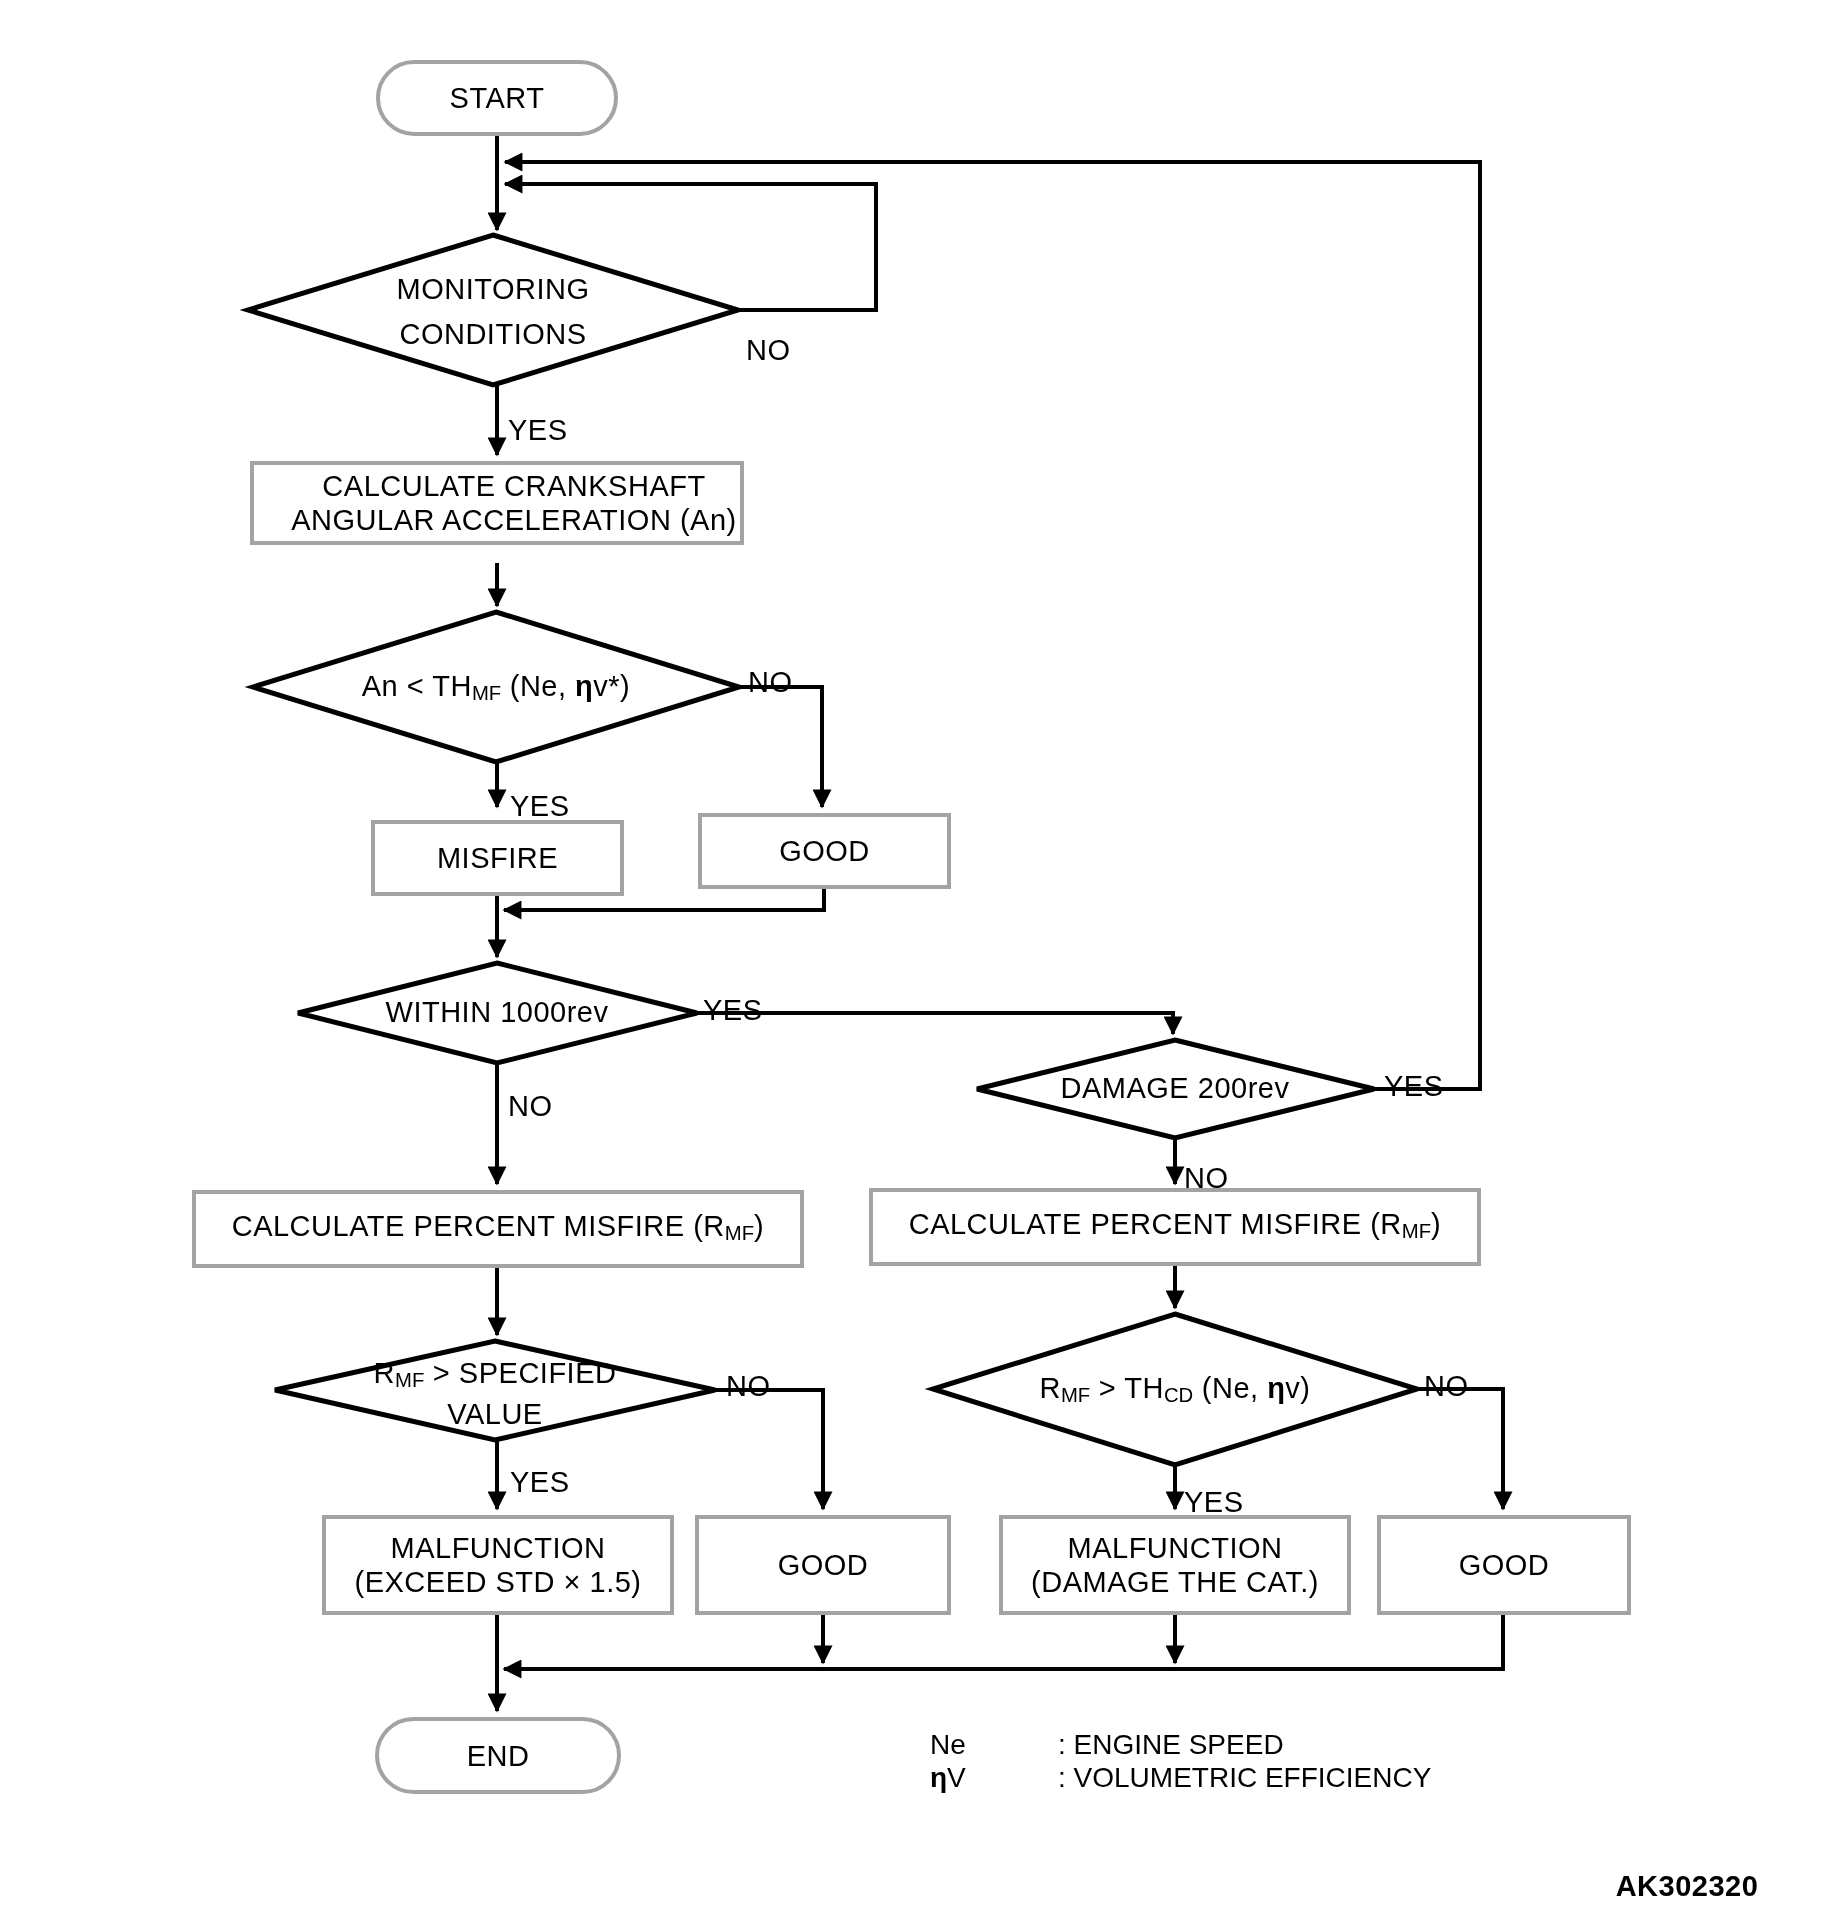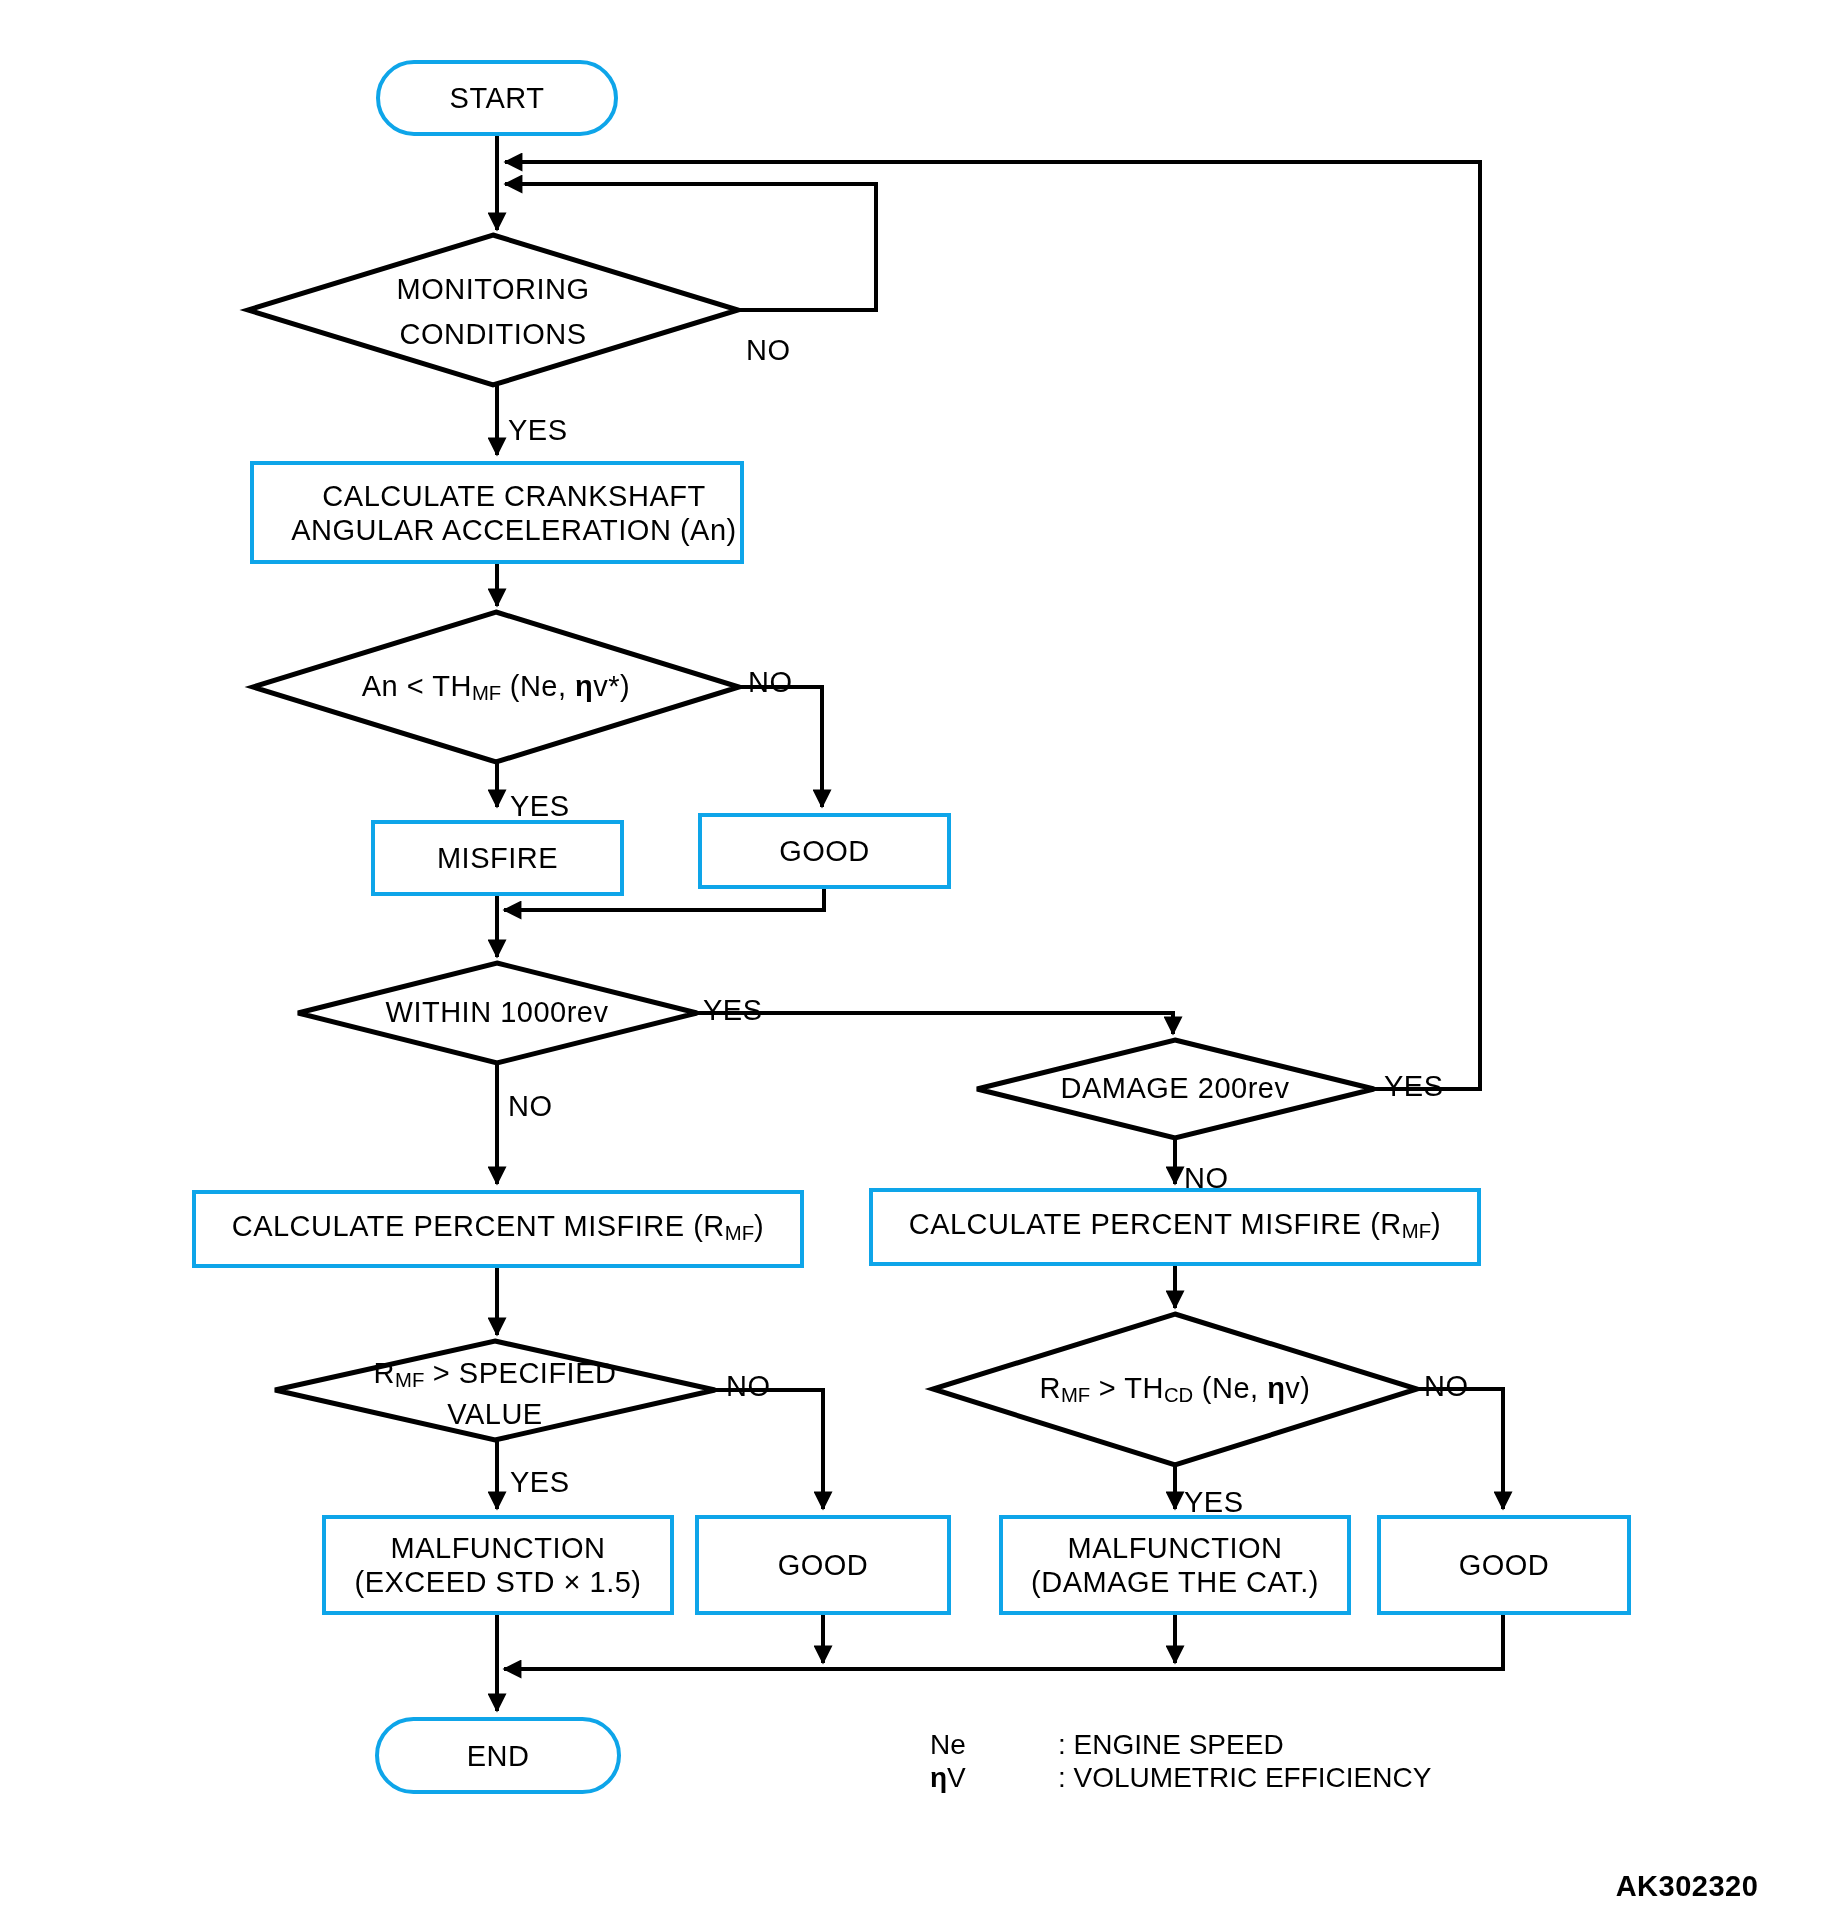--- a/index.html
+++ b/index.html
@@ -1,19 +1,19 @@
 <!DOCTYPE html>
 <html><head>
 <meta charset="utf-8">
 <style>
   html,body{margin:0;padding:0;background:#ffffff;}
   .canvas{position:relative;width:1821px;height:1920px;background:#ffffff;
           font-family:"Liberation Sans",sans-serif;color:#000;overflow:hidden;}
   svg.wires{position:absolute;left:0;top:0;}
-  .node{position:absolute;box-sizing:border-box;background:#ffffff;border:4px solid #0ea5e9;
+  .node{position:absolute;box-sizing:border-box;background:#ffffff;border:4px solid #a3a3a3;
         display:flex;flex-direction:column;align-items:center;justify-content:center;
         font-size:29px;letter-spacing:0.5px;text-align:center;line-height:34px;}
   .pill{border-radius:40px;}
   .dtext{position:absolute;display:flex;flex-direction:column;align-items:center;justify-content:center;
          font-size:29px;letter-spacing:0.5px;text-align:center;line-height:34px;}
   .elabel{position:absolute;font-size:29px;letter-spacing:0.5px;white-space:nowrap;margin-top:20px;}
   sub{font-size:70%;vertical-align:-0.18em;letter-spacing:0;}
   .legend{position:absolute;left:930px;top:1712px;font-size:28px;line-height:33px;margin-top:16px;}
   .legrow{display:flex;}
   .legsym{width:128px;}
@@ -63,21 +63,21 @@
       <polygon points="1175,1040 1374,1089 1175,1138 977,1089"></polygon>
       <polygon points="495,1341 715,1390 495,1440 275,1390"></polygon>
       <polygon points="1175,1314 1417,1389 1175,1465 933,1389"></polygon>
     </g>
   </svg>
 
   <div class="node pill" style="left:376px;top:60px;width:242px;height:76px;">
     <span>START</span>
   </div>
 
-  <div class="node" style="left:250px;top:461px;width:494px;height:103px;padding-left:34px;">
+  <div class="node" style="left:250px;top:461px;width:494px;height:84px;padding-left:34px;">
     <span>CALCULATE CRANKSHAFT</span>
     <span>ANGULAR ACCELERATION (An)</span>
   </div>
 
   <div class="node" style="left:371px;top:820px;width:253px;height:76px;">
     <span>MISFIRE</span>
   </div>
 
   <div class="node" style="left:698px;top:813px;width:253px;height:76px;">
     <span>GOOD</span>

